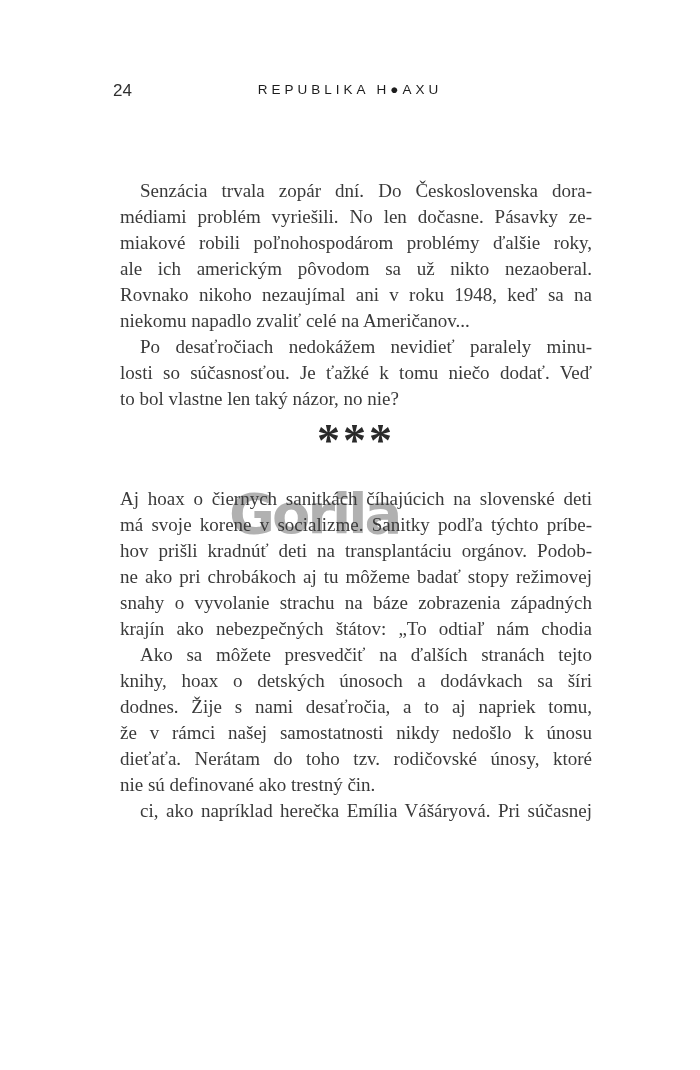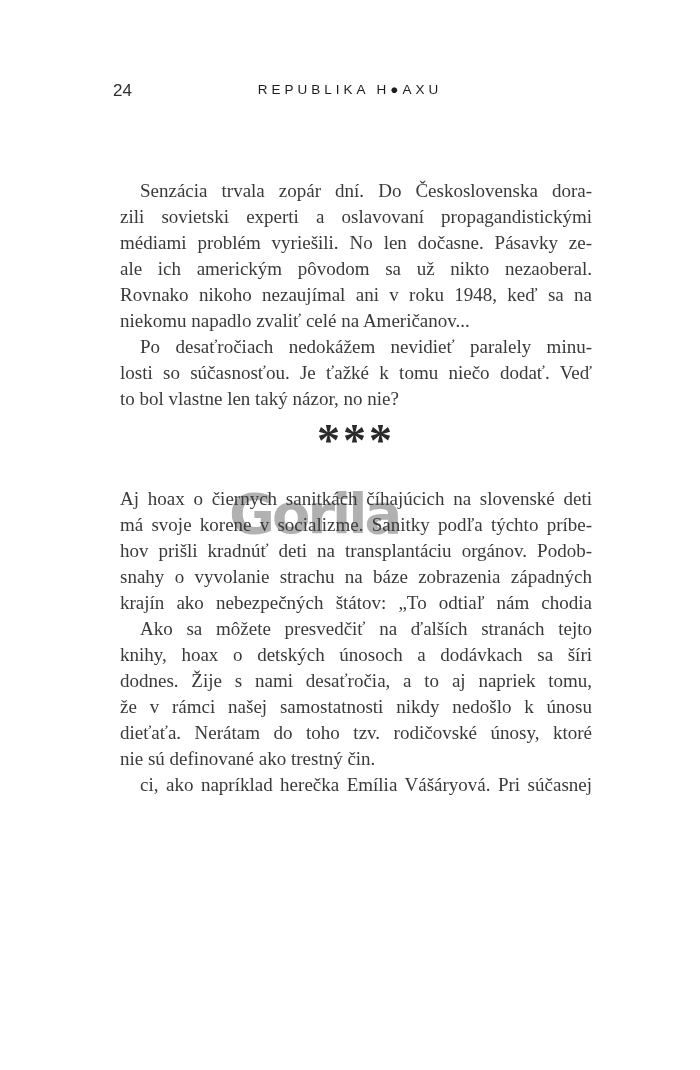--- a/index.html
+++ b/index.html
@@ -94,36 +94,37 @@
   <div>
     <span class="folio">24</span>
     <div class="running-title">REPUBLIKA H●AXU</div>
   </div>
 
   <div class="watermark">Gorila</div>
 
   <div class="text-block">
       <div class="para indent">
         <div class="line">Senzácia trvala zopár dní. Do Československa dora-</div>
-        <div class="line">zili sovietski experti a oslavovaní propagandistickými</div>
         <div class="line">médiami problém vyriešili. No len dočasne. Pásavky ze-</div>
+        <div class="line">miakové robili poľnohospodárom problémy ďalšie roky,</div>
         <div class="line">ale ich americkým pôvodom sa už nikto nezaoberal.</div>
         <div class="line">Rovnako nikoho nezaujímal ani v roku 1948, keď sa na</div>
         <div class="line last">niekomu napadlo zvaliť celé na Američanov...</div>
       </div>
       <div class="para indent">
         <div class="line">Po desaťročiach nedokážem nevidieť paralely minu-</div>
         <div class="line">losti so súčasnosťou. Je ťažké k tomu niečo dodať. Veď</div>
         <div class="line last">to bol vlastne len taký názor, no nie?</div>
       </div>
       <div class="divider">***</div>
       <div class="para">
         <div class="line">Aj hoax o čiernych sanitkách číhajúcich na slovenské deti</div>
         <div class="line">má svoje korene v socializme. Sanitky podľa týchto príbe-</div>
         <div class="line">hov prišli kradnúť deti na transplantáciu orgánov. Podob-</div>
+        <div class="line">ne ako pri chrobákoch aj tu môžeme badať stopy režimovej</div>
         <div class="line">snahy o vyvolanie strachu na báze zobrazenia západných</div>
         <div class="line">krajín ako nebezpečných štátov: „To odtiaľ nám chodia</div>
       </div>
       <div class="para indent">
         <div class="line">Ako sa môžete presvedčiť na ďalších stranách tejto</div>
         <div class="line">knihy, hoax o detských únosoch a dodávkach sa šíri</div>
         <div class="line">dodnes. Žije s nami desaťročia, a to aj napriek tomu,</div>
         <div class="line">že v rámci našej samostatnosti nikdy nedošlo k únosu</div>
         <div class="line">dieťaťa. Nerátam do toho tzv. rodičovské únosy, ktoré</div>
         <div class="line last">nie sú definované ako trestný čin.</div>

